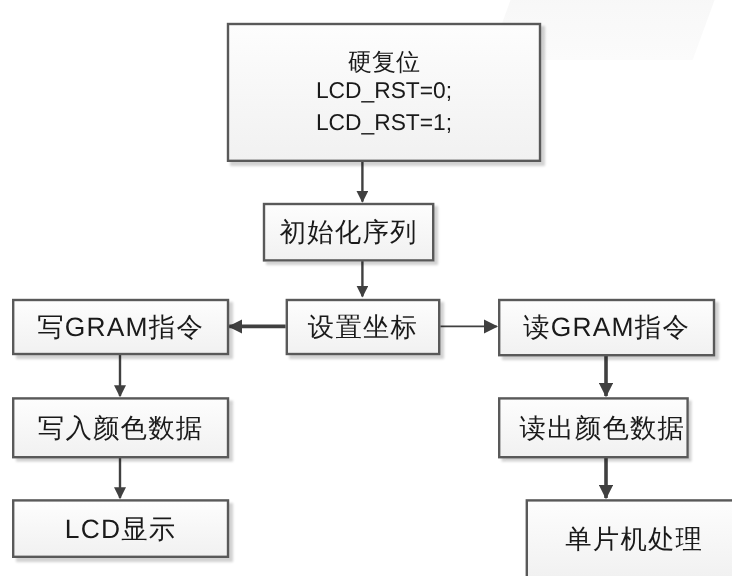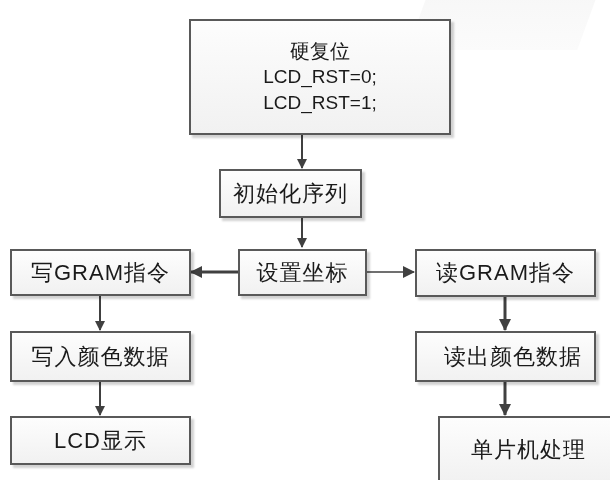--- a/index.html
+++ b/index.html
@@ -73,18 +73,18 @@
 <div class="box" style="left:10px; top:331px; width:181px; height:51px;">
   <span class="label">写入颜色数据</span>
 </div>
 <div class="box" style="left:10px; top:416px; width:181px; height:49px;">
   <span class="label mixed">LCD显示</span>
 </div>
 
 <div class="box" style="left:415px; top:249px; width:181px; height:48px;">
   <span class="label mixed">读GRAM指令</span>
 </div>
-<div class="box" style="left:415px; top:331px; width:181px; height:51px;padding-left:15px;">
+<div class="box" style="left:415px; top:331px; width:159px; height:51px;padding-left:15px;">
   <span class="label">读出颜色数据</span>
 </div>
 <div class="box" style="left:438px; top:416px; width:181px; height:67px;">
   <span class="label">单片机处理</span>
 </div>
 
 </body></html>

